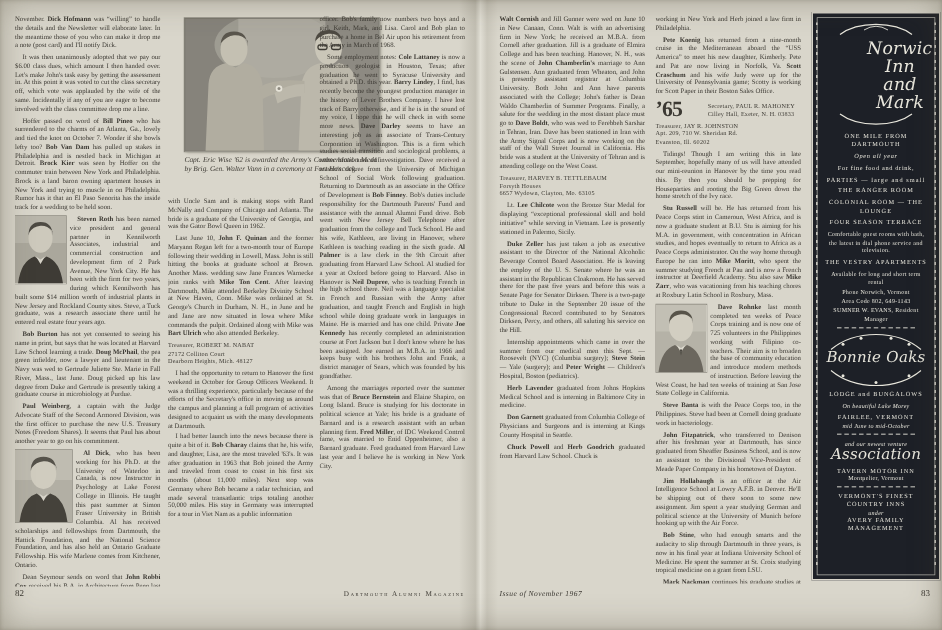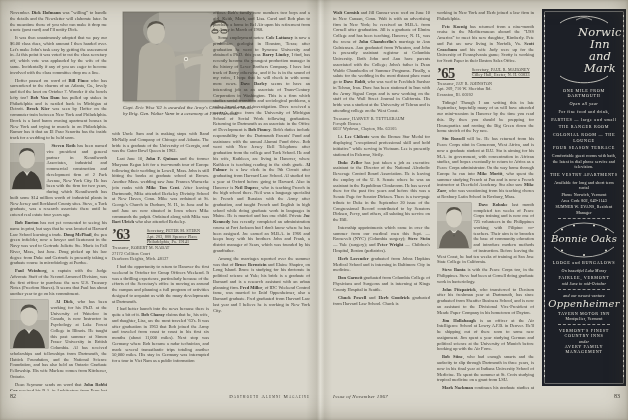--- a/index.html
+++ b/index.html
@@ -10,21 +10,21 @@
   .gutter{position:absolute;left:306px;top:0;width:26px;height:420px;pointer-events:none;
         background:linear-gradient(90deg,rgba(80,74,58,0),rgba(80,74,58,.16) 42%,rgba(248,247,240,.28) 55%,rgba(80,74,58,.10) 72%,rgba(80,74,58,0));}
   .col{position:absolute;font-size:4.5px;line-height:1.28;text-align:justify;overflow:hidden;}
   .col p{margin:0 0 2.2px;text-indent:5px;}
   .col p.noind{text-indent:0;}
   b{font-weight:bold;}
   .photo{position:absolute;left:123px;top:12px;width:130px;height:89px;
         box-shadow:0 0 0 .5px #8f8c82, 1px 1px 2px rgba(60,55,40,.35);}
   .cap{position:absolute;left:123px;top:105px;width:130px;font-style:italic;
         font-size:4.9px;line-height:1.3;text-align:justify;}
-  .ch{display:flex;align-items:flex-start;gap:17px;margin:3px 0 1px;text-align:left;text-decoration:underline;}
+  .ch{display:flex;align-items:center;gap:17px;margin:3px 0 1px;text-align:left;}
   .yr{font-size:14.5px;font-weight:bold;line-height:.9;letter-spacing:-.5px;}
   .offwrap{text-align:left;}
   .ol{display:block;font-size:4.1px;line-height:1.32;letter-spacing:.15px;}
   .treas{margin:1px 0 2.5px;text-align:left;}
   .pic{float:left;margin:1px 2.5px 1px 0;box-shadow:0 0 0 .5px #8f8c82;}
   .foot{position:absolute;font-size:6px;}
   .mag{position:absolute;font-size:4.8px;font-variant:small-caps;letter-spacing:1.1px;text-align:right;}
   .iss{position:absolute;font-size:5px;font-style:italic;letter-spacing:.3px;}
   
   .ad{position:absolute;left:541px;top:8px;width:84px;height:377px;background:#1d2027;
@@ -101,28 +101,20 @@
     <path d="M80 44 Q68 44 60 50 L62 57 Q70 52 80 52 Z" fill="#bcb8ab"></path>
     <circle cx="63" cy="47" r="2.2" fill="#e6e3d8"></circle>
     <circle cx="63" cy="47" r="1" fill="#8d8a80"></circle>
     <rect width="130" height="89" fill="none" stroke="#77746b" stroke-width="1"></rect>
   </svg>
   <div class="cap">Capt. Eric Wise '62 is awarded the Army's Commendation Medal by Brig. Gen. Walter Vann in a ceremony at Fort Hancock.</div>
 
   <div class="col" style="left:112px;top:131px;width:97px;height:260px;">
     <p class="noind">with Uncle Sam and is making stops with Rand McNally and Company of Chicago and Atlanta. The bride is a graduate of the University of Georgia, and was the Gator Bowl Queen in 1962.</p>
     <p>Last June 10, <b>John F. Quinan</b> and the former Maryann Regan left for a two-month tour of Europe following their wedding in Lowell, Mass. John is still hitting the books at graduate school at Brown. Another Mass. wedding saw Jane Frances Warnecke join ranks with <b>Mike Ton Cent</b>. After leaving Dartmouth, Mike attended Berkeley Divinity School at New Haven, Conn. Mike was ordained at St. George's Church in Durham, N. H., in June and he and Jane are now situated in Iowa where Mike commands the pulpit. Ordained along with Mike was <b>Bart Ulrich</b> who also attended Berkeley.</p>
-    <div class="ch">
-      <span class="yr">’63</span>
-      <span class="offwrap">
-        <span class="ol">Secretary, PETER M. STERN</span>
-        <span class="ol">Apt. 203, 800 Spencer Place</span>
-        <span class="ol">Philadelphia, Pa. 19141</span>
-      </span>
-    </div>
     <div class="treas">
       <span class="ol">Treasurer, ROBERT M. NABAT</span>
       <span class="ol">27172 Colliton Court</span>
       <span class="ol">Dearborn Heights, Mich. 48127</span>
     </div>
     <p>I had the opportunity to return to Hanover the first weekend in October for Group Officers Weekend. It was a thrilling experience, particularly because of the efforts of the Secretary's office in moving us around the campus and planning a full program of activities designed to acquaint us with the many developments at Dartmouth.</p>
     <p>I had better launch into the news because there is quite a bit of it. <b>Bob Charay</b> claims that he, his wife, and daughter, Lisa, are the most traveled '63's. It was after graduation in 1963 that Bob joined the Army and traveled from coast to coast in his first six months (about 11,000 miles). Next stop was Germany where Bob became a radar technician, and made several transatlantic trips totaling another 50,000 miles. His stay in Germany was interrupted for a tour in Viet Nam as a public information</p>
   </div>
 
   <div class="col" style="left:213px;top:10px;width:97px;height:381px;">
@@ -233,21 +225,21 @@
             <circle cx="10" cy="4.5" r="1" fill="#e8e6dc"></circle>
             <circle cx="32" cy="9" r="1" fill="#e8e6dc"></circle>
             <circle cx="54" cy="4.5" r="1" fill="#e8e6dc"></circle>
           </svg>
         <div class="adl caps">LODGE and BUNGALOWS</div>
         <div class="adp" style="margin:1px 5px;font-style:italic;">On beautiful Lake Morey</div>
         <div class="adl caps" style="margin:1px 3px;">FAIRLEE, VERMONT</div>
         <div class="adp" style="margin:1px 5px;font-style:italic;">mid June to mid-October</div>
         <div class="dsep"></div>
         <div class="adp" style="font-style:italic;margin:2px 5px 0;">and our newest venture</div>
-        <div class="script sm">Oppenheimer</div>
+        <div class="script sm">Association</div>
         <div class="adl caps" style="margin:1.5px 3px 0;">TAVERN MOTOR INN</div>
         <div class="adp" style="margin:0 5px;">Montpelier, Vermont</div>
         <div class="dsep"></div>
         <div class="adl caps" style="margin:2px 3px 0;">VERMONT'S FINEST</div>
         <div class="adl caps" style="margin:0 3px;">COUNTRY INNS</div>
         <div class="adp" style="font-style:italic;margin:0 5px;">under</div>
         <div class="adl caps" style="margin:0 3px;">AVERY FAMILY</div>
         <div class="adl caps" style="margin:0 3px;">MANAGEMENT</div>
       </div>
     </div>

